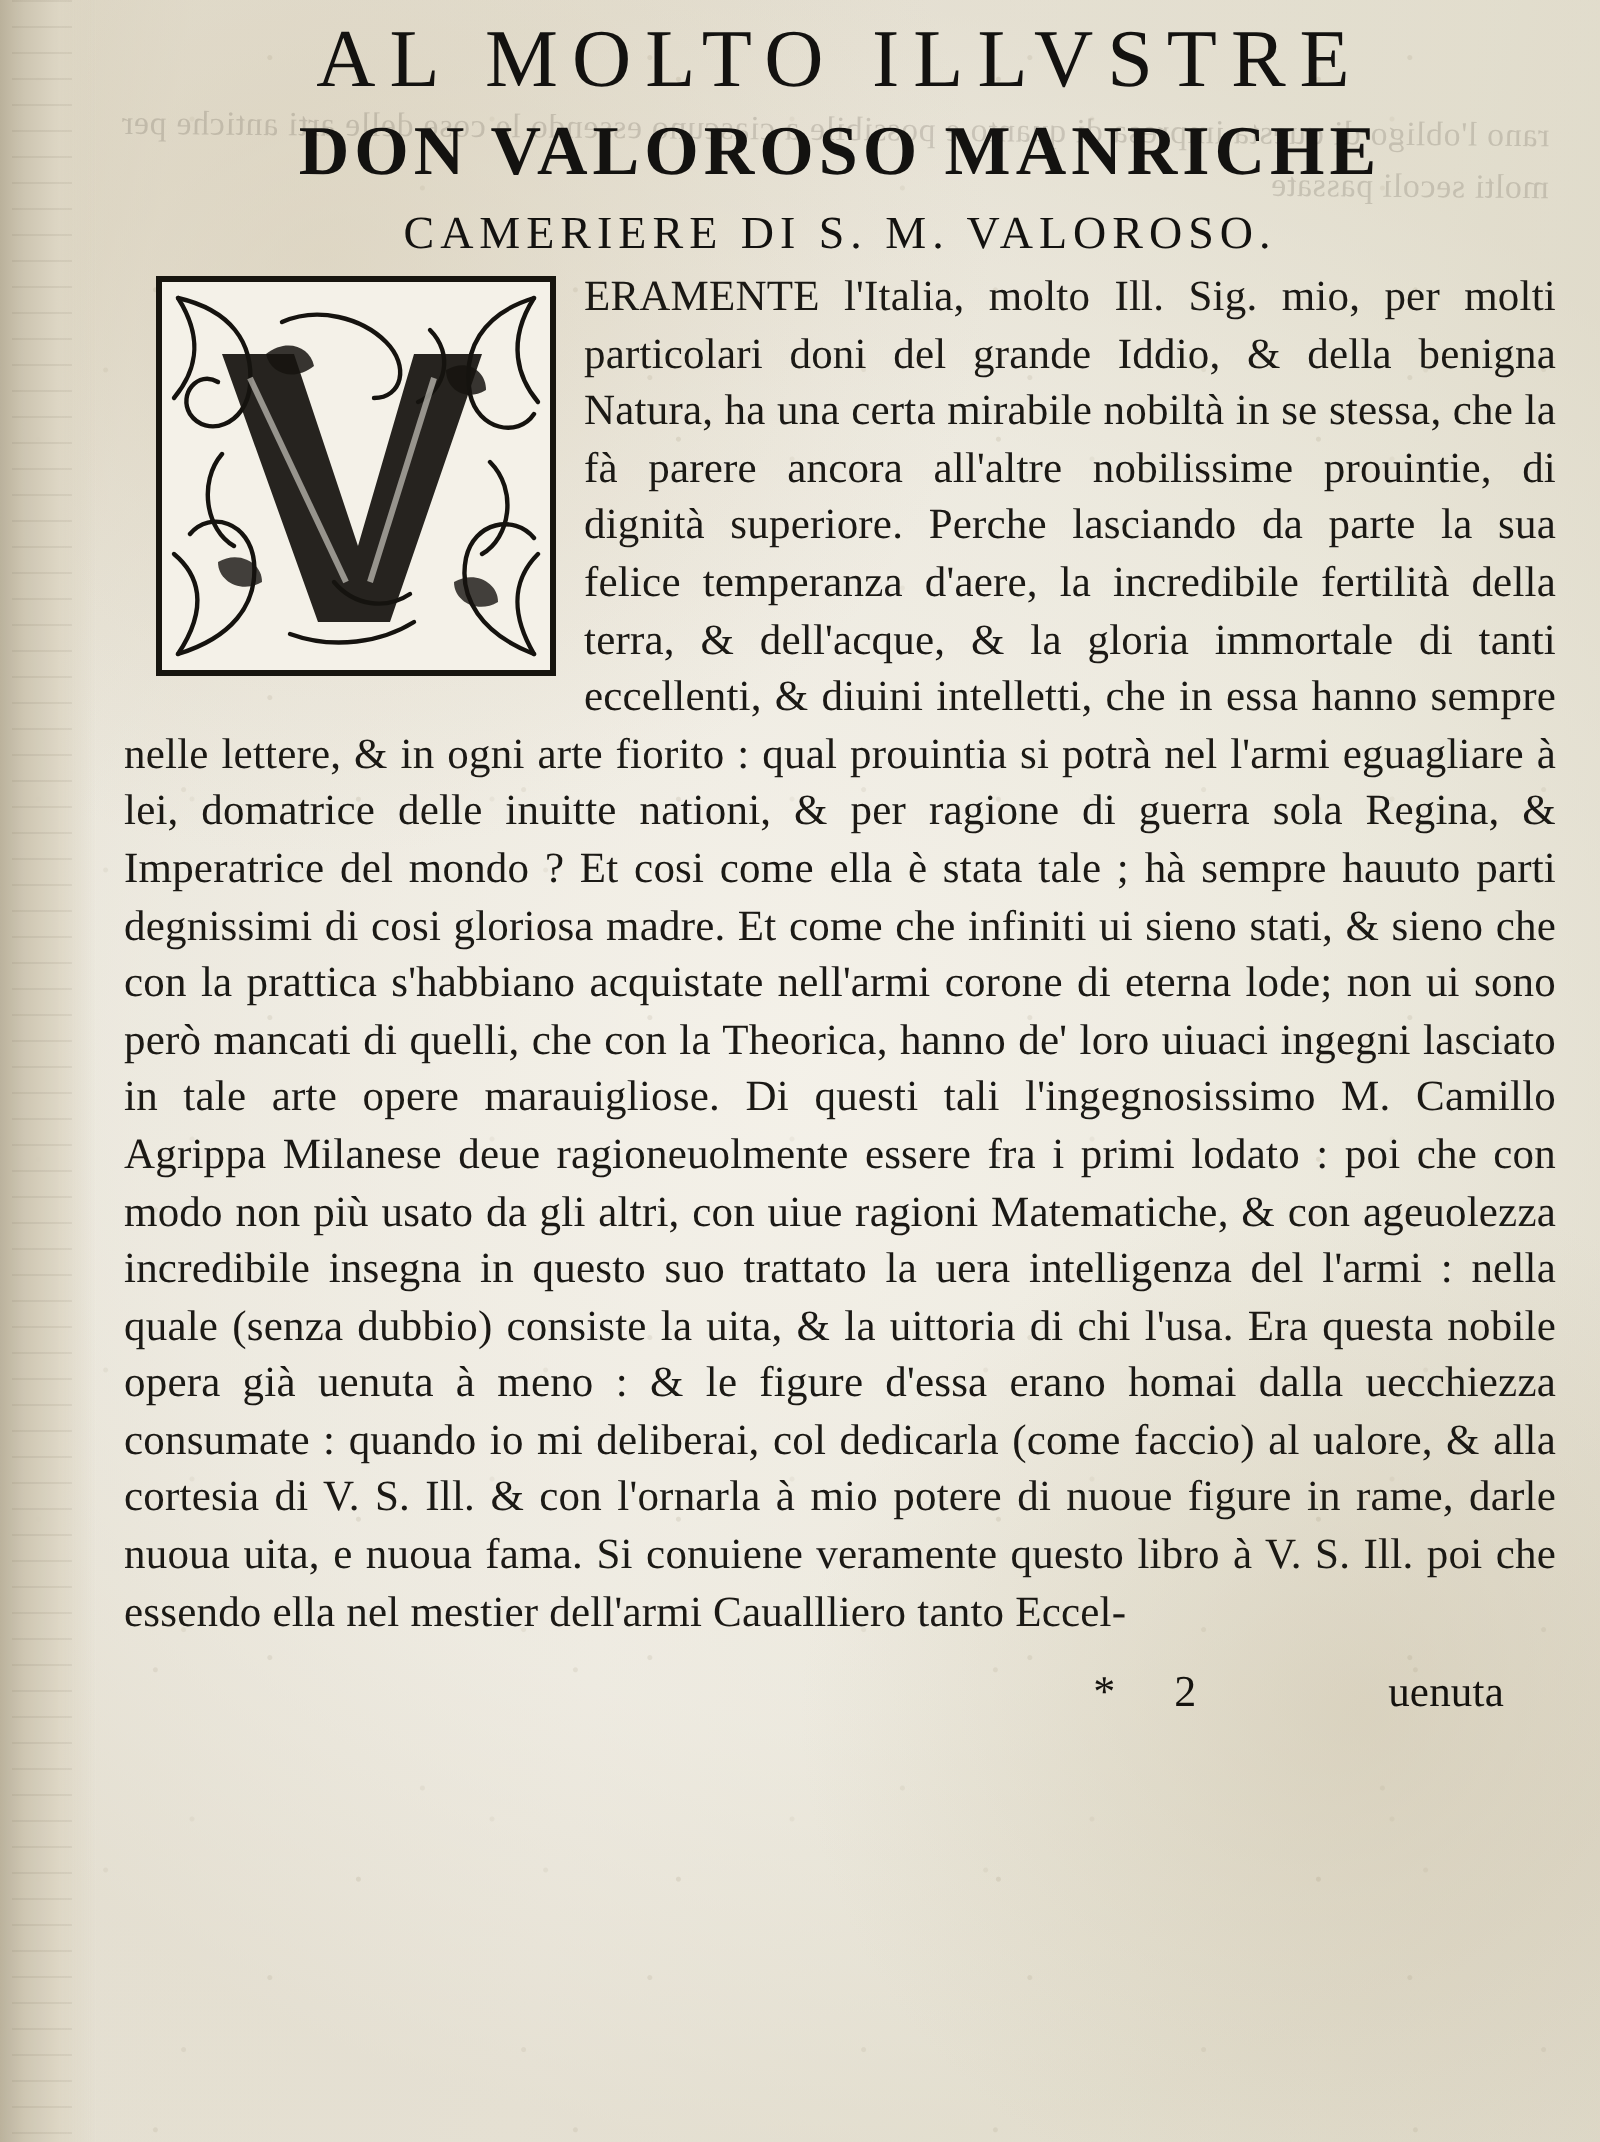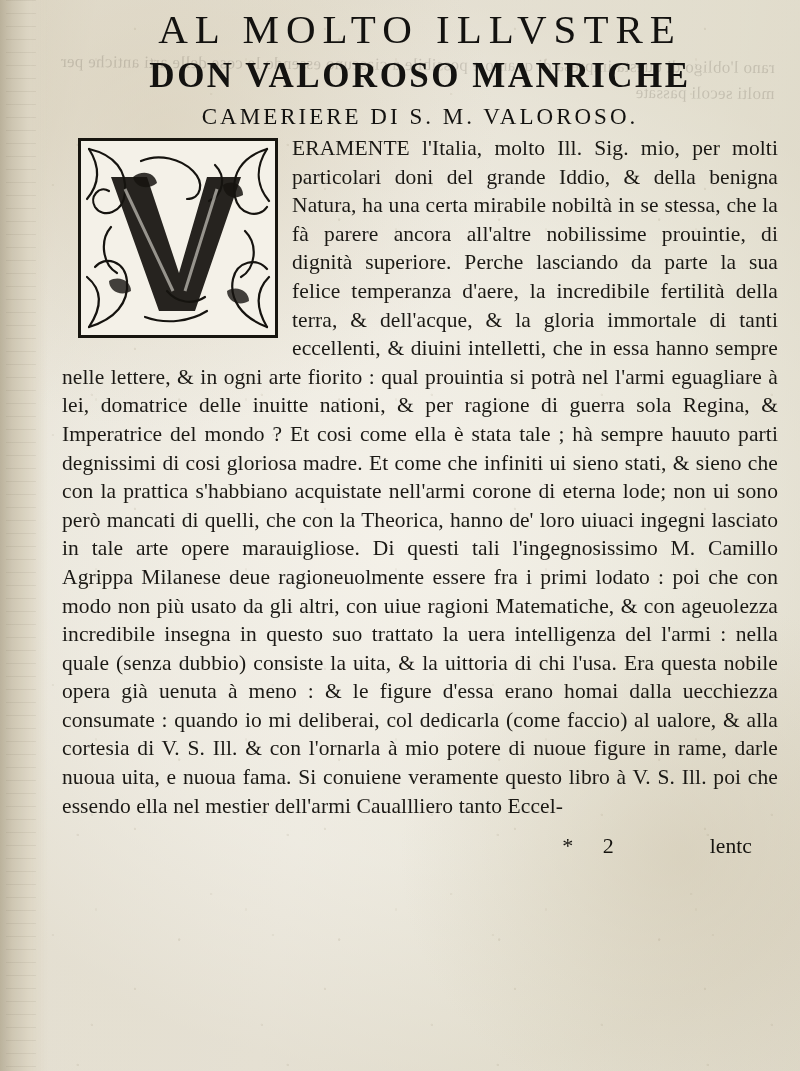--- a/index.html
+++ b/index.html
@@ -237,18 +237,18 @@
       </div>
 
       <p class="para p-first ink-fade">ERAMENTE l'Italia, molto Ill. Sig. mio, per molti particolari doni del grande Iddio, &amp; della benigna Natura, ha una certa mirabile nobiltà in se stessa, che la fà parere ancora all'altre nobilissime prouintie, di dignità superiore. Perche lasciando da parte la sua felice temperanza d'aere, la incredibile fertilità della terra, &amp; dell'acque, &amp; la gloria immortale di tanti eccellenti, &amp; diuini intelletti, che in essa hanno sempre nelle lettere, &amp; in ogni arte fiorito : qual prouintia si potrà nel l'armi eguagliare à lei, domatrice delle inuitte nationi, &amp; per ragione di guerra sola Regina, &amp; Imperatrice del mondo ? Et cosi come ella è stata tale ; hà sempre hauuto parti degnissimi di cosi gloriosa madre. Et come che infiniti ui sieno stati, &amp; sieno che con la prattica s'habbiano acquistate nell'armi corone di eterna lode; non ui sono però mancati di quelli, che con la Theorica, hanno de' loro uiuaci ingegni lasciato in tale arte opere marauigliose. Di questi tali l'ingegnosissimo M. Camillo Agrippa Milanese deue ragioneuolmente essere fra i primi lodato : poi che con modo non più usato da gli altri, con uiue ragioni Matematiche, &amp; con ageuolezza incredibile insegna in questo suo trattato la uera intelligenza del l'armi : nella quale (senza dubbio) consiste la uita, &amp; la uittoria di chi l'usa. Era questa nobile opera già uenuta à meno : &amp; le figure d'essa erano homai dalla uecchiezza consumate : quando io mi deliberai, col dedicarla (come faccio) al ualore, &amp; alla cortesia di V. S. Ill. &amp; con l'ornarla à mio potere di nuoue figure in rame, darle nuoua uita, e nuoua fama. Si conuiene veramente questo libro à V. S. Ill. poi che essendo ella nel mestier dell'armi Cauallliero tanto Eccel-</p>
       <div class="tail"></div>
 
       <div class="catch">
         <span class="sig">
           <span>*</span>
           <span>2</span>
         </span>
-        <span class="catchword">lentc</span>
+        <span class="catchword">uenuta</span>
       </div>
 
     </div>
   </div>
 </div>
 
 </body></html>

